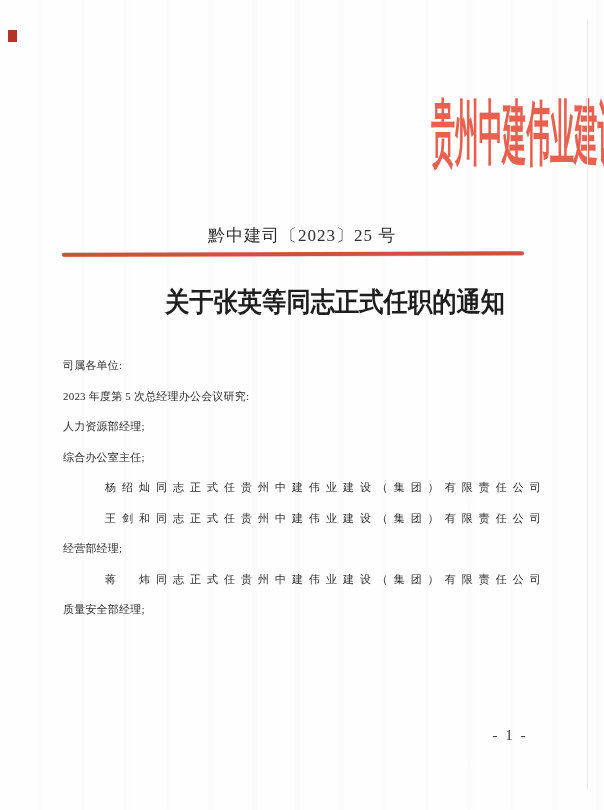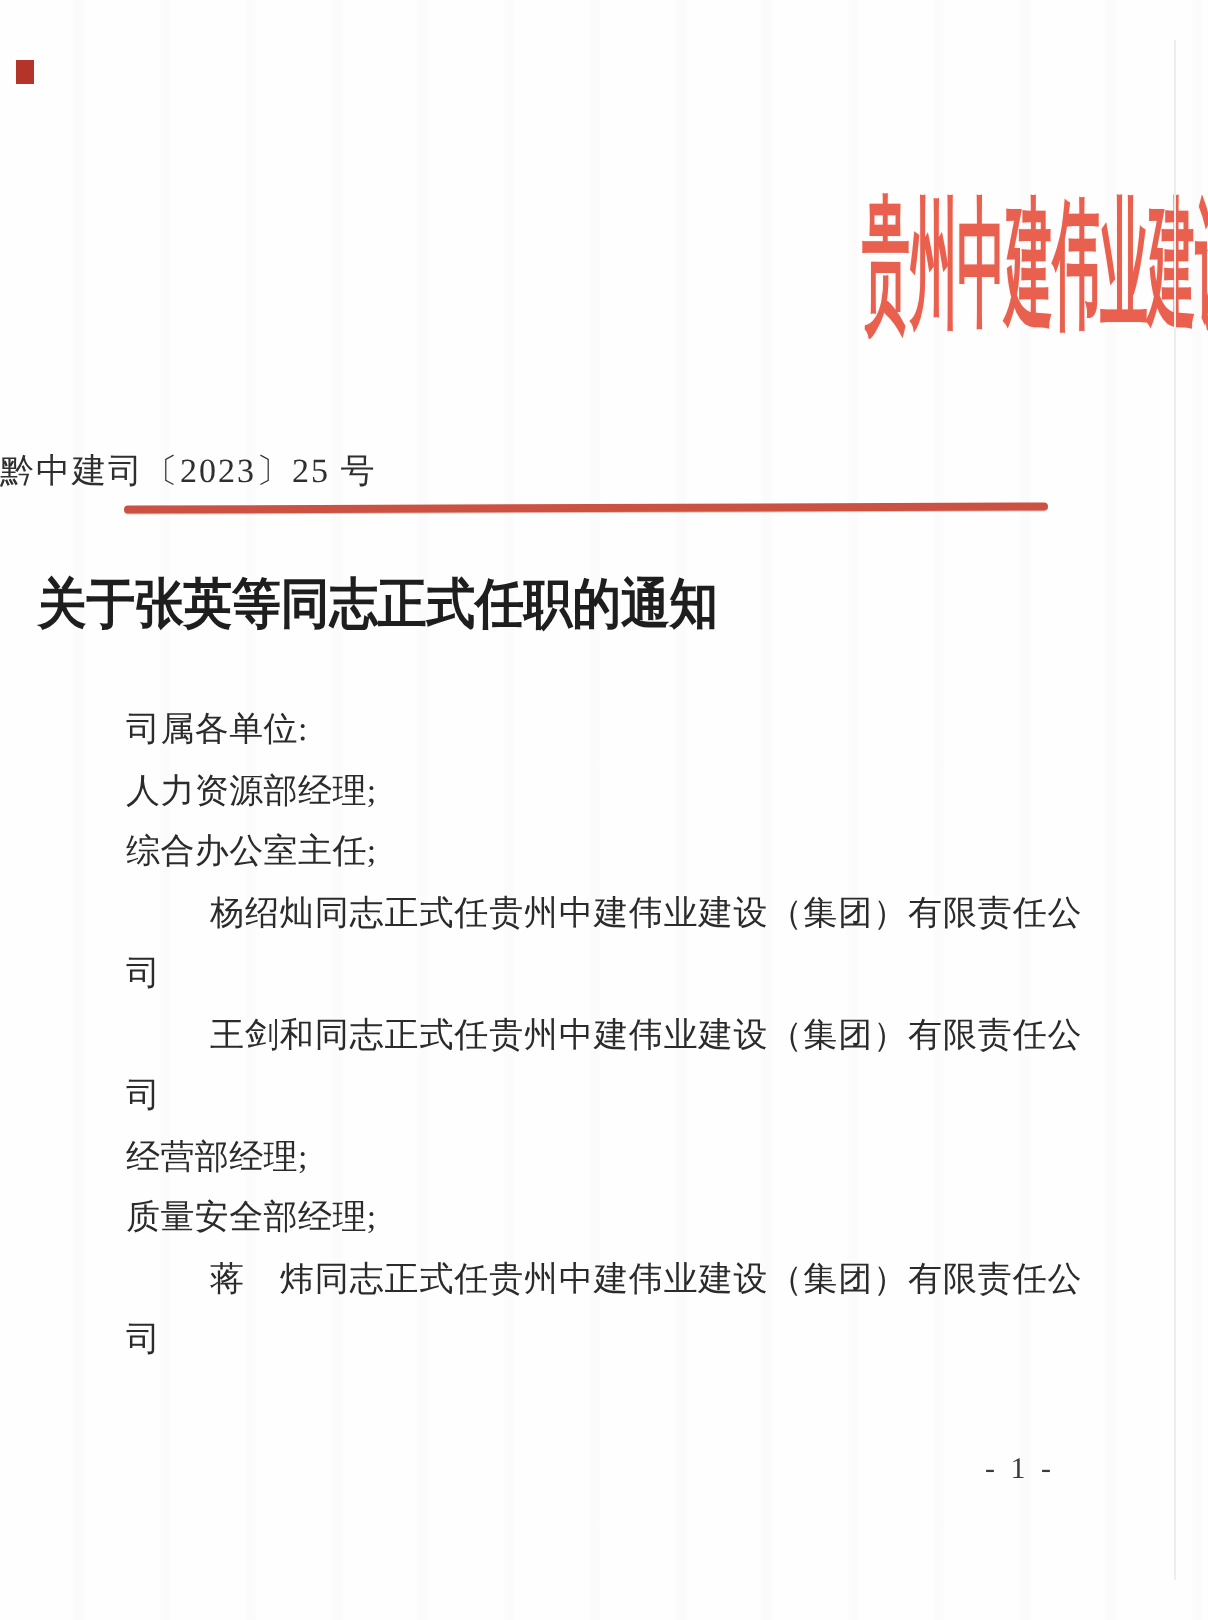--- a/index.html
+++ b/index.html
@@ -54,20 +54,21 @@
     transform-origin: center;
     white-space: nowrap;
     text-shadow: 0 0 1px rgba(233,96,78,0.35);
   }
 
   .doc-number {
     position: absolute;
     top: 224px;
     left: 0;
     width: 604px;
+    text-align: center;
     font-size: 17px;
     letter-spacing: 1px;
     color: #2f2f2f;
   }
 
   .red-rule {
     position: absolute;
     left: 62px;
     top: 252px;
     width: 462px;
@@ -76,42 +77,42 @@
     border-radius: 2px;
     transform: rotate(-0.2deg);
     box-shadow: 0 0.5px 0 rgba(203,82,66,0.35);
   }
 
   .doc-title {
     position: absolute;
     top: 287px;
     left: 0;
     width: 524px;
-    text-align: left;
+    text-align: right;
     white-space: nowrap;
   }
   .doc-title .stretch {
     display: inline-block;
     font-size: 27px;
     line-height: 30px;
     font-weight: 700;
     color: #1e1e1e;
     transform: scaleX(0.9);
     transform-origin: center;
     white-space: nowrap;
   }
 
   .body-block {
     position: absolute;
     left: 63px;
     top: 350px;
     width: 478px;
   }
   .ln {
-    font-size: 17px;
+    font-size: 11px;
     line-height: 30.5px;
     letter-spacing: 0.2px;
     color: #2b2b2b;
   }
   .ln.indent { text-indent: 42px; }
   .ln.full {
     text-align: justify;
     text-align-last: justify;
   }
 
@@ -150,26 +151,27 @@
   <div class="doc-number">黔中建司〔2023〕25 号</div>
 
   <div class="red-rule"></div>
 
   <div class="doc-title">
     <span class="stretch">关于张英等同志正式任职的通知</span>
   </div>
 
   <div class="body-block">
     <div class="ln">司属各单位:</div>
+    <div class="ln">2023 年度第 5 次总经理办公会议研究:</div>
     <div class="ln">人力资源部经理;</div>
     <div class="ln">综合办公室主任;</div>
     <div class="ln indent full">杨绍灿同志正式任贵州中建伟业建设（集团）有限责任公司</div>
     <div class="ln indent full">王剑和同志正式任贵州中建伟业建设（集团）有限责任公司</div>
     <div class="ln">经营部经理;</div>
+    <div class="ln indent full">蒋　炜同志正式任贵州中建伟业建设（集团）有限责任公司</div>
     <div class="ln">质量安全部经理;</div>
-    <div class="ln indent full">蒋　炜同志正式任贵州中建伟业建设（集团）有限责任公司</div>
   </div>
 
   <div class="page-number">- 1 -</div>
 
   <div class="edge-line"></div>
 
 </div>
 
 </body></html>

